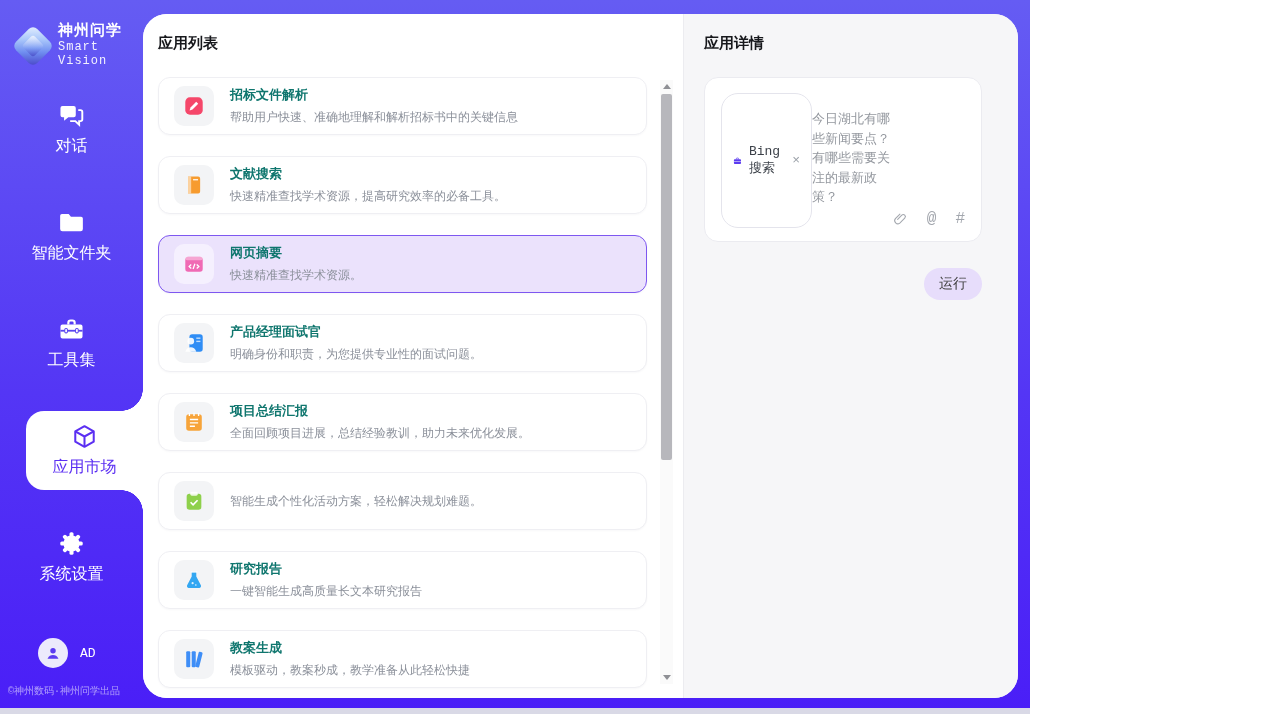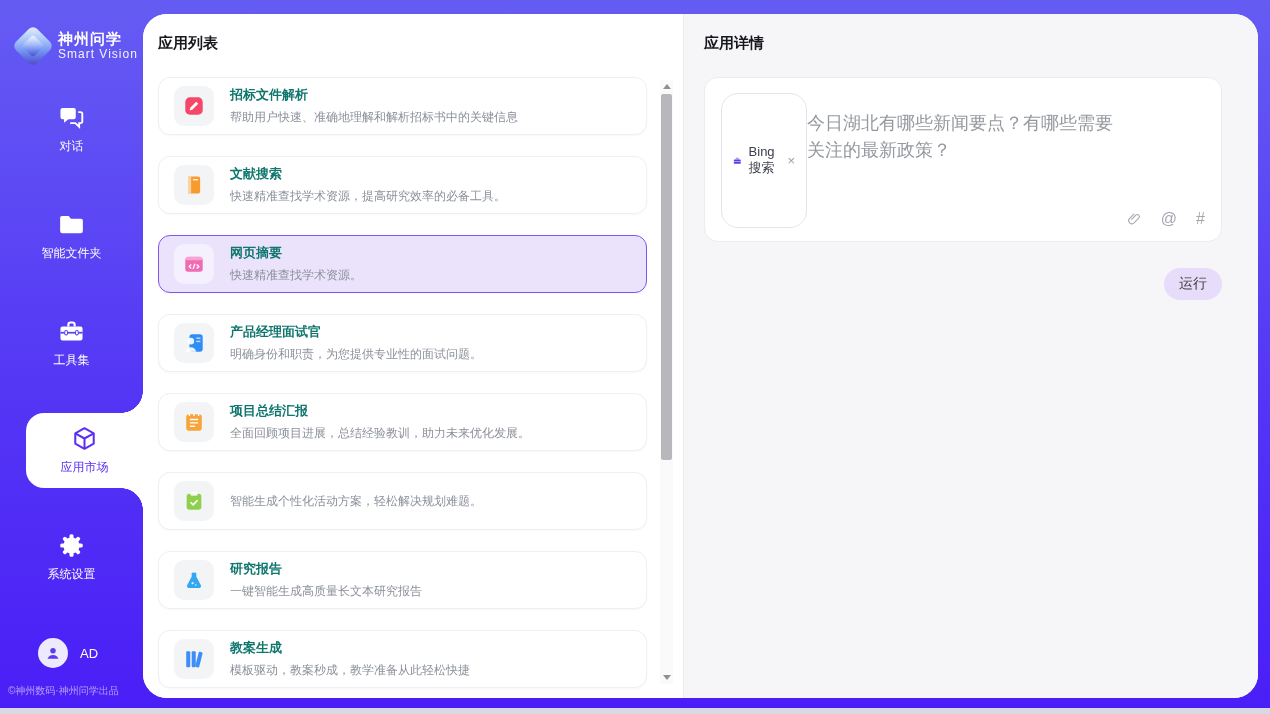--- a/index.html
+++ b/index.html
@@ -1,35 +1,35 @@
 <!DOCTYPE html>
 <html><head>
 <meta charset="utf-8">
 <style>
   * { margin:0; padding:0; box-sizing:border-box; }
   html,body { width:1270px; height:714px; overflow:hidden;
     font-family:"Liberation Sans","DejaVu Sans",sans-serif; }
-  .stage { position:relative; width:1270px; height:714px;
-    background:linear-gradient(180deg,#655cf3 0%,#5436f5 55%,#4a1ef7 100%); }
+  .stage { position:relative; width:1030px; height:714px;
+    background:linear-gradient(180deg,#655cf3 0%,#5436f5 55%,#4a1ef7 100%);font-family:Liberation Mono, monospace; }
   .bottom-strip { position:absolute; left:0; right:0; bottom:0; height:6px; background:#d9d9e6; }
 
   
   .sidebar { position:absolute; left:0; top:0; width:143px; height:708px; color:#fff; }
   .logo { display:flex; align-items:center; gap:10px; padding:16px 0 0 18px; height:76px; }
   .gem { position:relative; width:30px; height:30px; transform:rotate(45deg); border-radius:6px;
     background:linear-gradient(135deg,#eaf4ff 0%,#a9c6fa 35%,#6f8df0 65%,#4640c4 100%); flex:0 0 auto; }
   .gem::after { content:""; position:absolute; left:7px; top:7px; width:16px; height:16px; border-radius:3px;
     background:linear-gradient(135deg,#ffffffcc,#7f9df255 60%,#3c37b9aa); }
   .brand-cn { font-size:15px; font-weight:bold; letter-spacing:1px; line-height:1.1; }
   .brand-en { font-size:12px; letter-spacing:1px; opacity:.92; }
 
   .nav { display:flex; flex-direction:column; }
   .nav-slot { height:107px; display:flex; align-items:center; justify-content:center; }
   .nav-item { display:flex; flex-direction:column; align-items:center; gap:7px; cursor:pointer; width:143px; }
-  .nav-item .nav-label { font-size:12px; }
+  .nav-item .nav-label { font-size:16px; }
   .nav-item svg { width:27px; height:27px; }
   .nav-slot.active-slot { justify-content:flex-end; }
   .nav-item.active { position:relative; background:#fff; margin-left:26px; width:117px;
     border-radius:18px 0 0 18px; padding:12px 0; color:#5b2ff2; }
   .nav-item.active::before, .nav-item.active::after { content:""; position:absolute; right:0; width:22px; height:22px; }
   .nav-item.active::before { top:-22px; background:radial-gradient(circle at 0 0, rgba(0,0,0,0) 21.6px, #fff 22px); }
   .nav-item.active::after  { bottom:-22px; background:radial-gradient(circle at 0 100%, rgba(0,0,0,0) 21.6px, #fff 22px); }
 
   .side-bottom { position:absolute; left:0; bottom:10px; width:143px; }
   .user-row { display:flex; align-items:center; gap:12px; padding-left:38px; margin-bottom:16px; cursor:pointer; }
@@ -69,21 +69,21 @@
   
   .detail-panel { flex:1; background:#f6f6f8; border-left:1px solid #ececf0; padding:20px 36px 0 20px;
     display:flex; flex-direction:column; }
   .prompt-card { margin-top:24px; background:#fff; border:1px solid #ebebf0; border-radius:14px;
     height:165px; padding:15px 16px 13px; display:flex; flex-direction:row; }
   .tool-tag { display:inline-flex; align-items:center; gap:7px; border:1px solid #e4e4ec; border-radius:17px;
     padding:6px 11px; background:#fff; width:fit-content; cursor:pointer; }
   .tool-tag svg { width:14px; height:14px; }
   .tool-tag-label { font-size:13px; color:#3a3f47; }
   .tool-tag-close { font-size:13px; color:#9aa0a8; cursor:pointer; line-height:1; }
-  .prompt-text { margin-top:17px; font-size:18px; color:#94989f; line-height:1.5; cursor:text; }
+  .prompt-text { margin-top:17px; font-size:13px; color:#94989f; line-height:1.5; cursor:text; }
   .prompt-tools { margin-top:auto; display:flex; align-items:center; gap:19px; color:#a3a7ae; }
   .prompt-tools .t-ico { font-size:16px; cursor:pointer; display:flex; align-items:center; }
   .prompt-tools svg { width:16px; height:16px; }
   .run-row { display:flex; justify-content:flex-end; margin-top:26px; }
   .run-btn { background:#e7ddfb; color:#404040; font-size:14px; border:none; border-radius:16px;
     padding:7px 15px; cursor:pointer; font-family:inherit; }
 </style>
 </head>
 <body>
 

